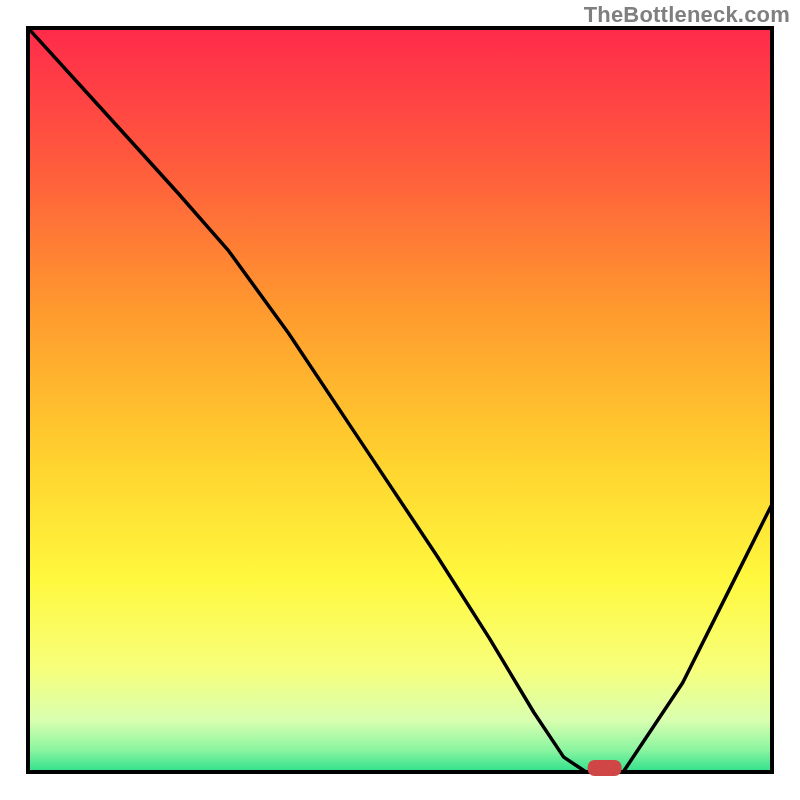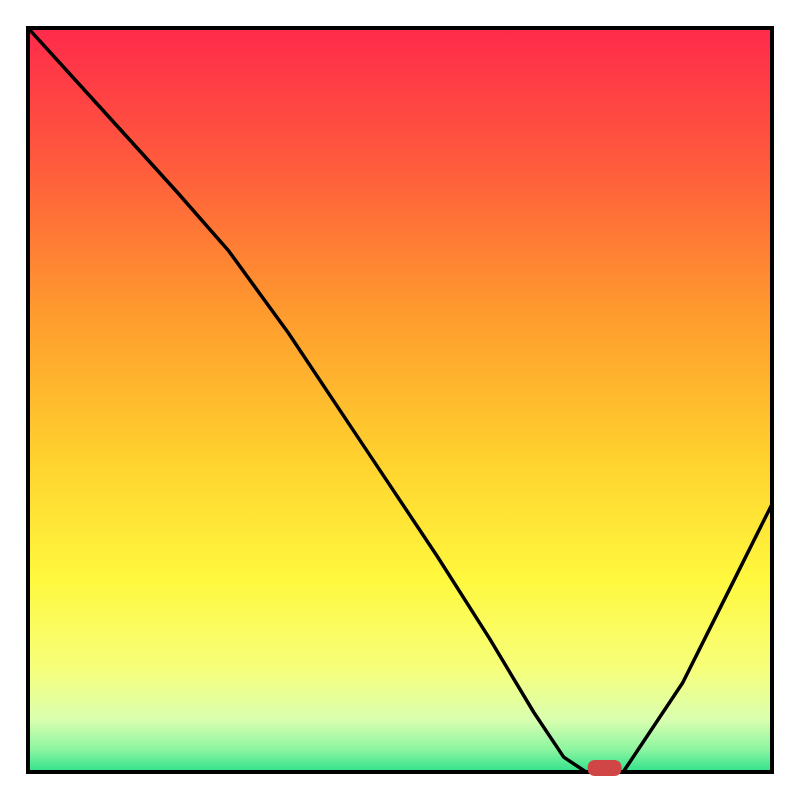--- a/index.html
+++ b/index.html
@@ -45,20 +45,21 @@
     stroke-linecap: round;
   }
   .marker {
     fill: #d04545;
     stroke: none;
   }
 </style>
 </head>
 <body>
 <div class="stage">
+  <div class="watermark">TheBottleneck.com</div>
 
   <svg viewBox="0 0 800 800">
 
     <defs>
       <linearGradient id="bgGrad" x1="0" y1="0" x2="0" y2="1">
         <stop id="g0" offset="0%" stop-color="#ff2a4b"></stop>
         <stop id="g1" offset="18%" stop-color="#ff5a3d"></stop>
         <stop id="g2" offset="38%" stop-color="#ff9a2e"></stop>
         <stop id="g3" offset="57.99999999999999%" stop-color="#ffd22e"></stop>
         <stop id="g4" offset="74%" stop-color="#fff83e"></stop>

